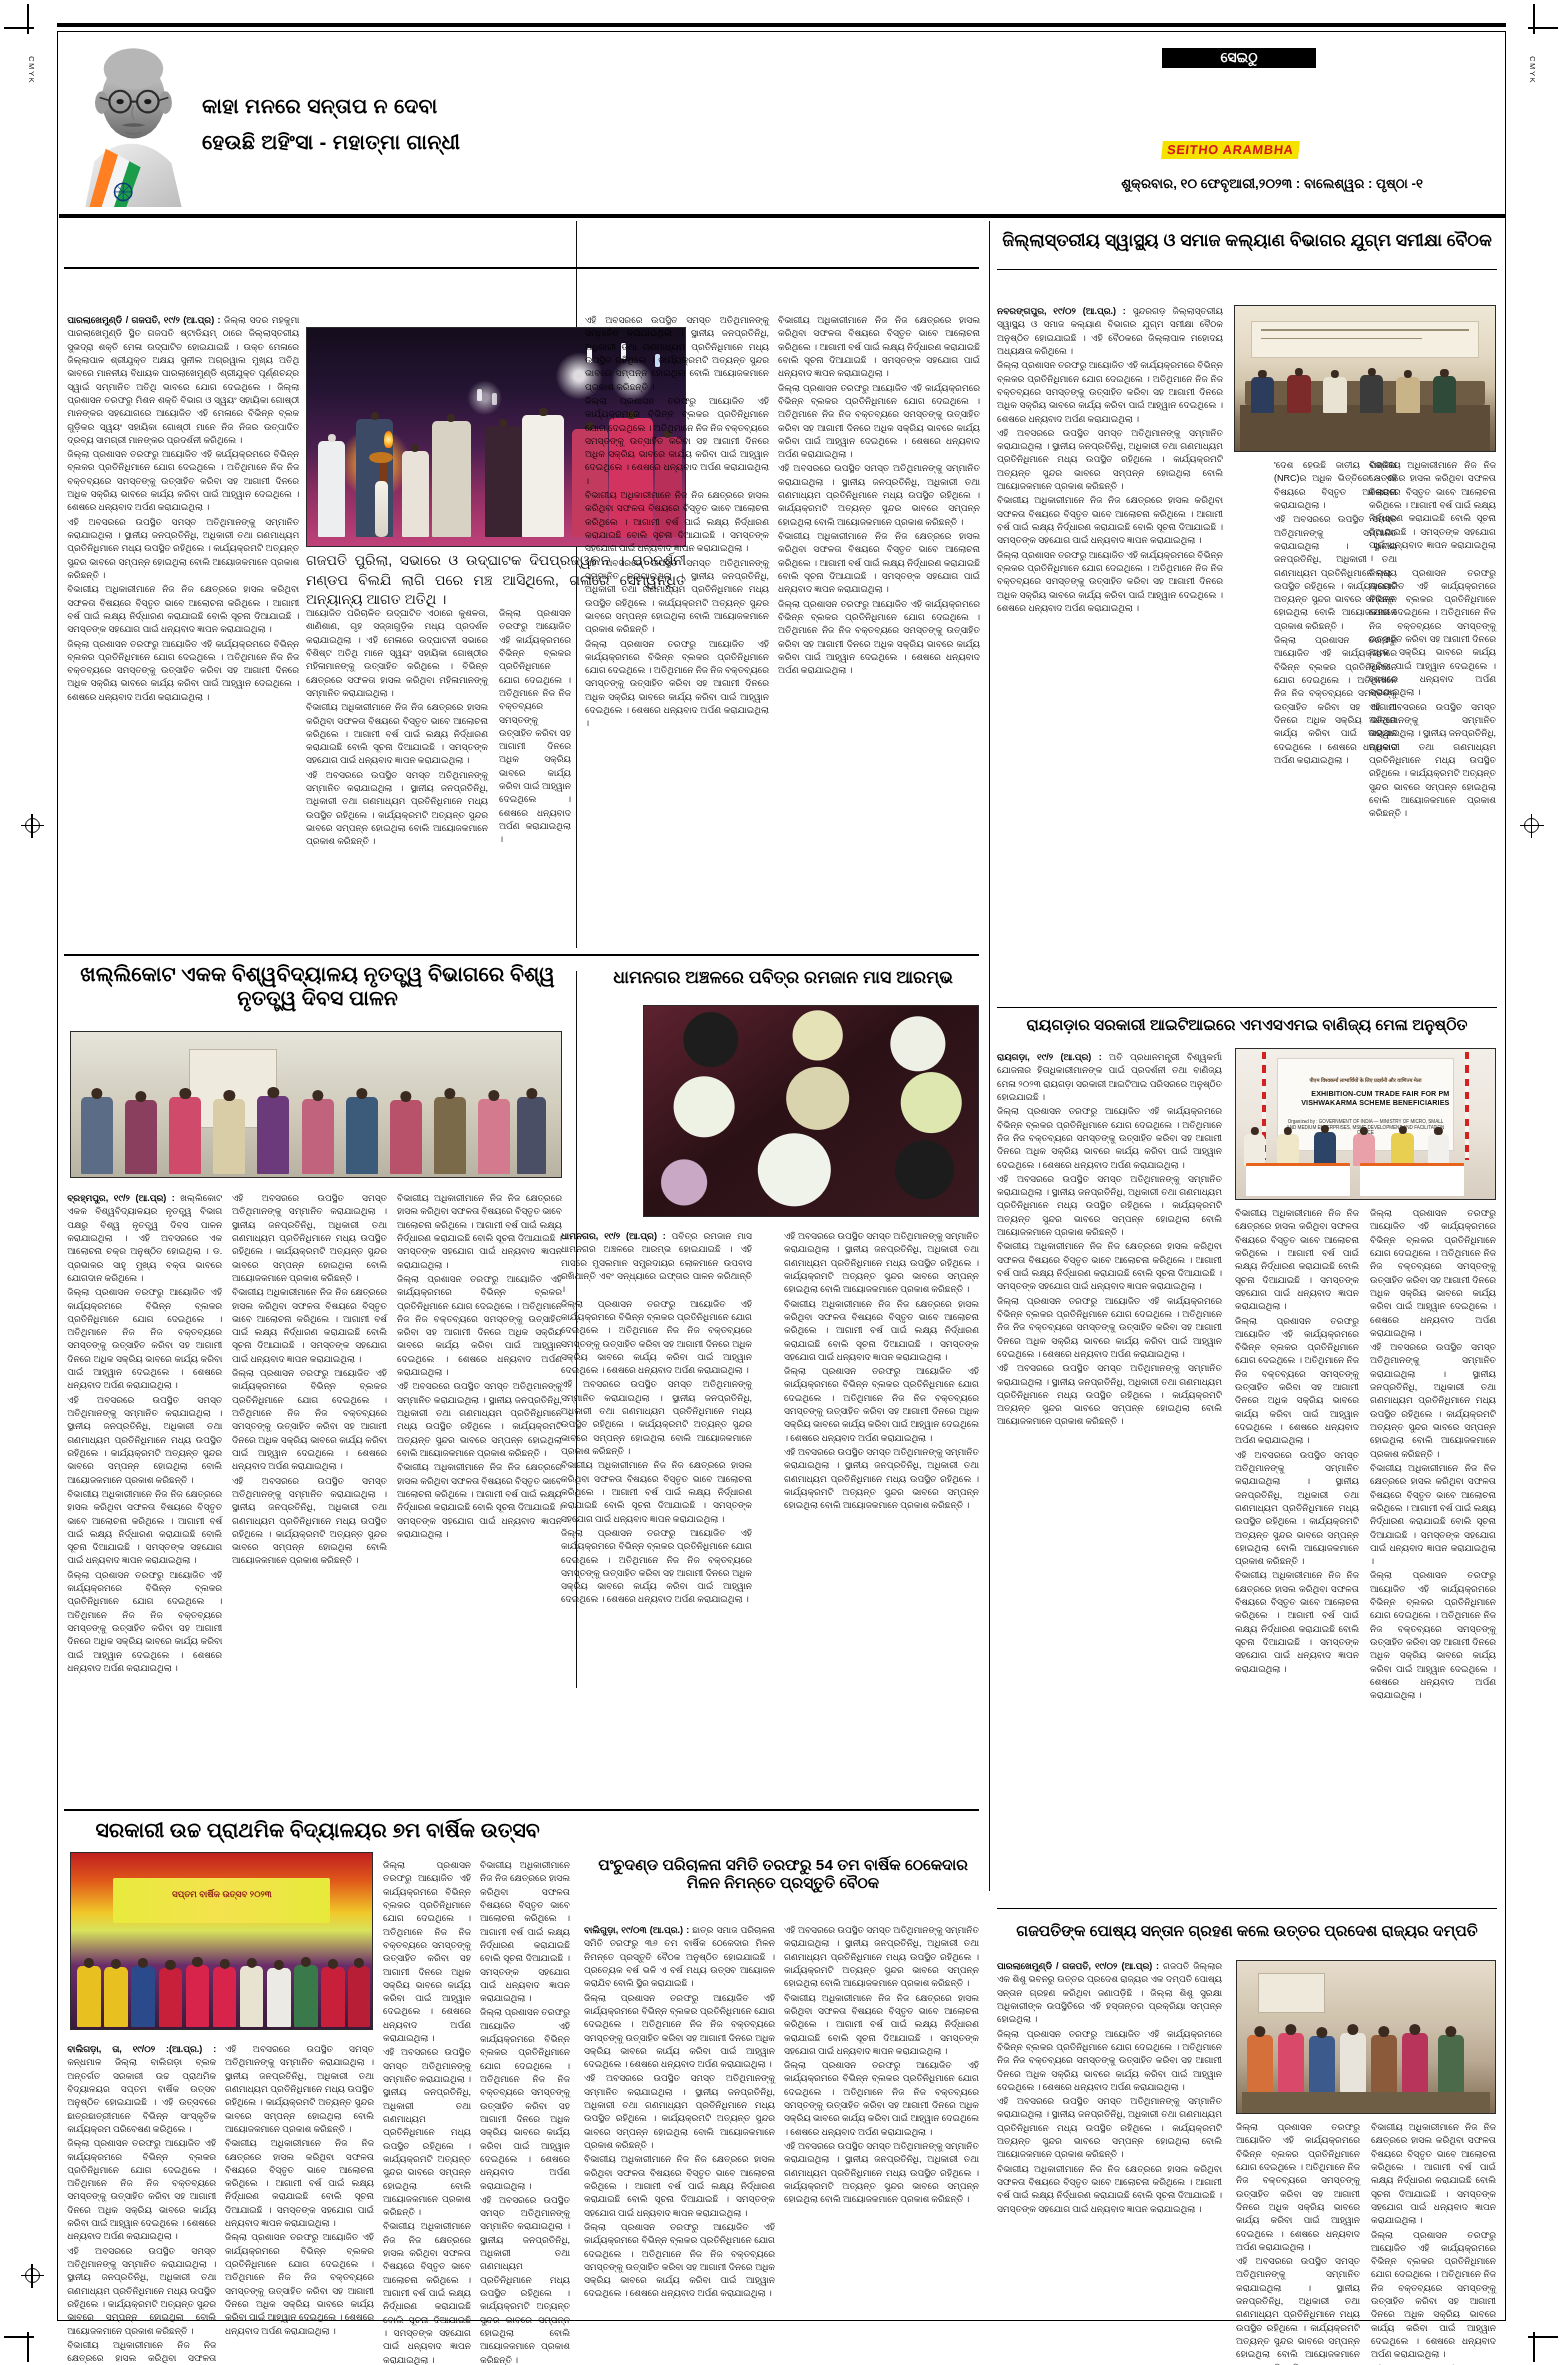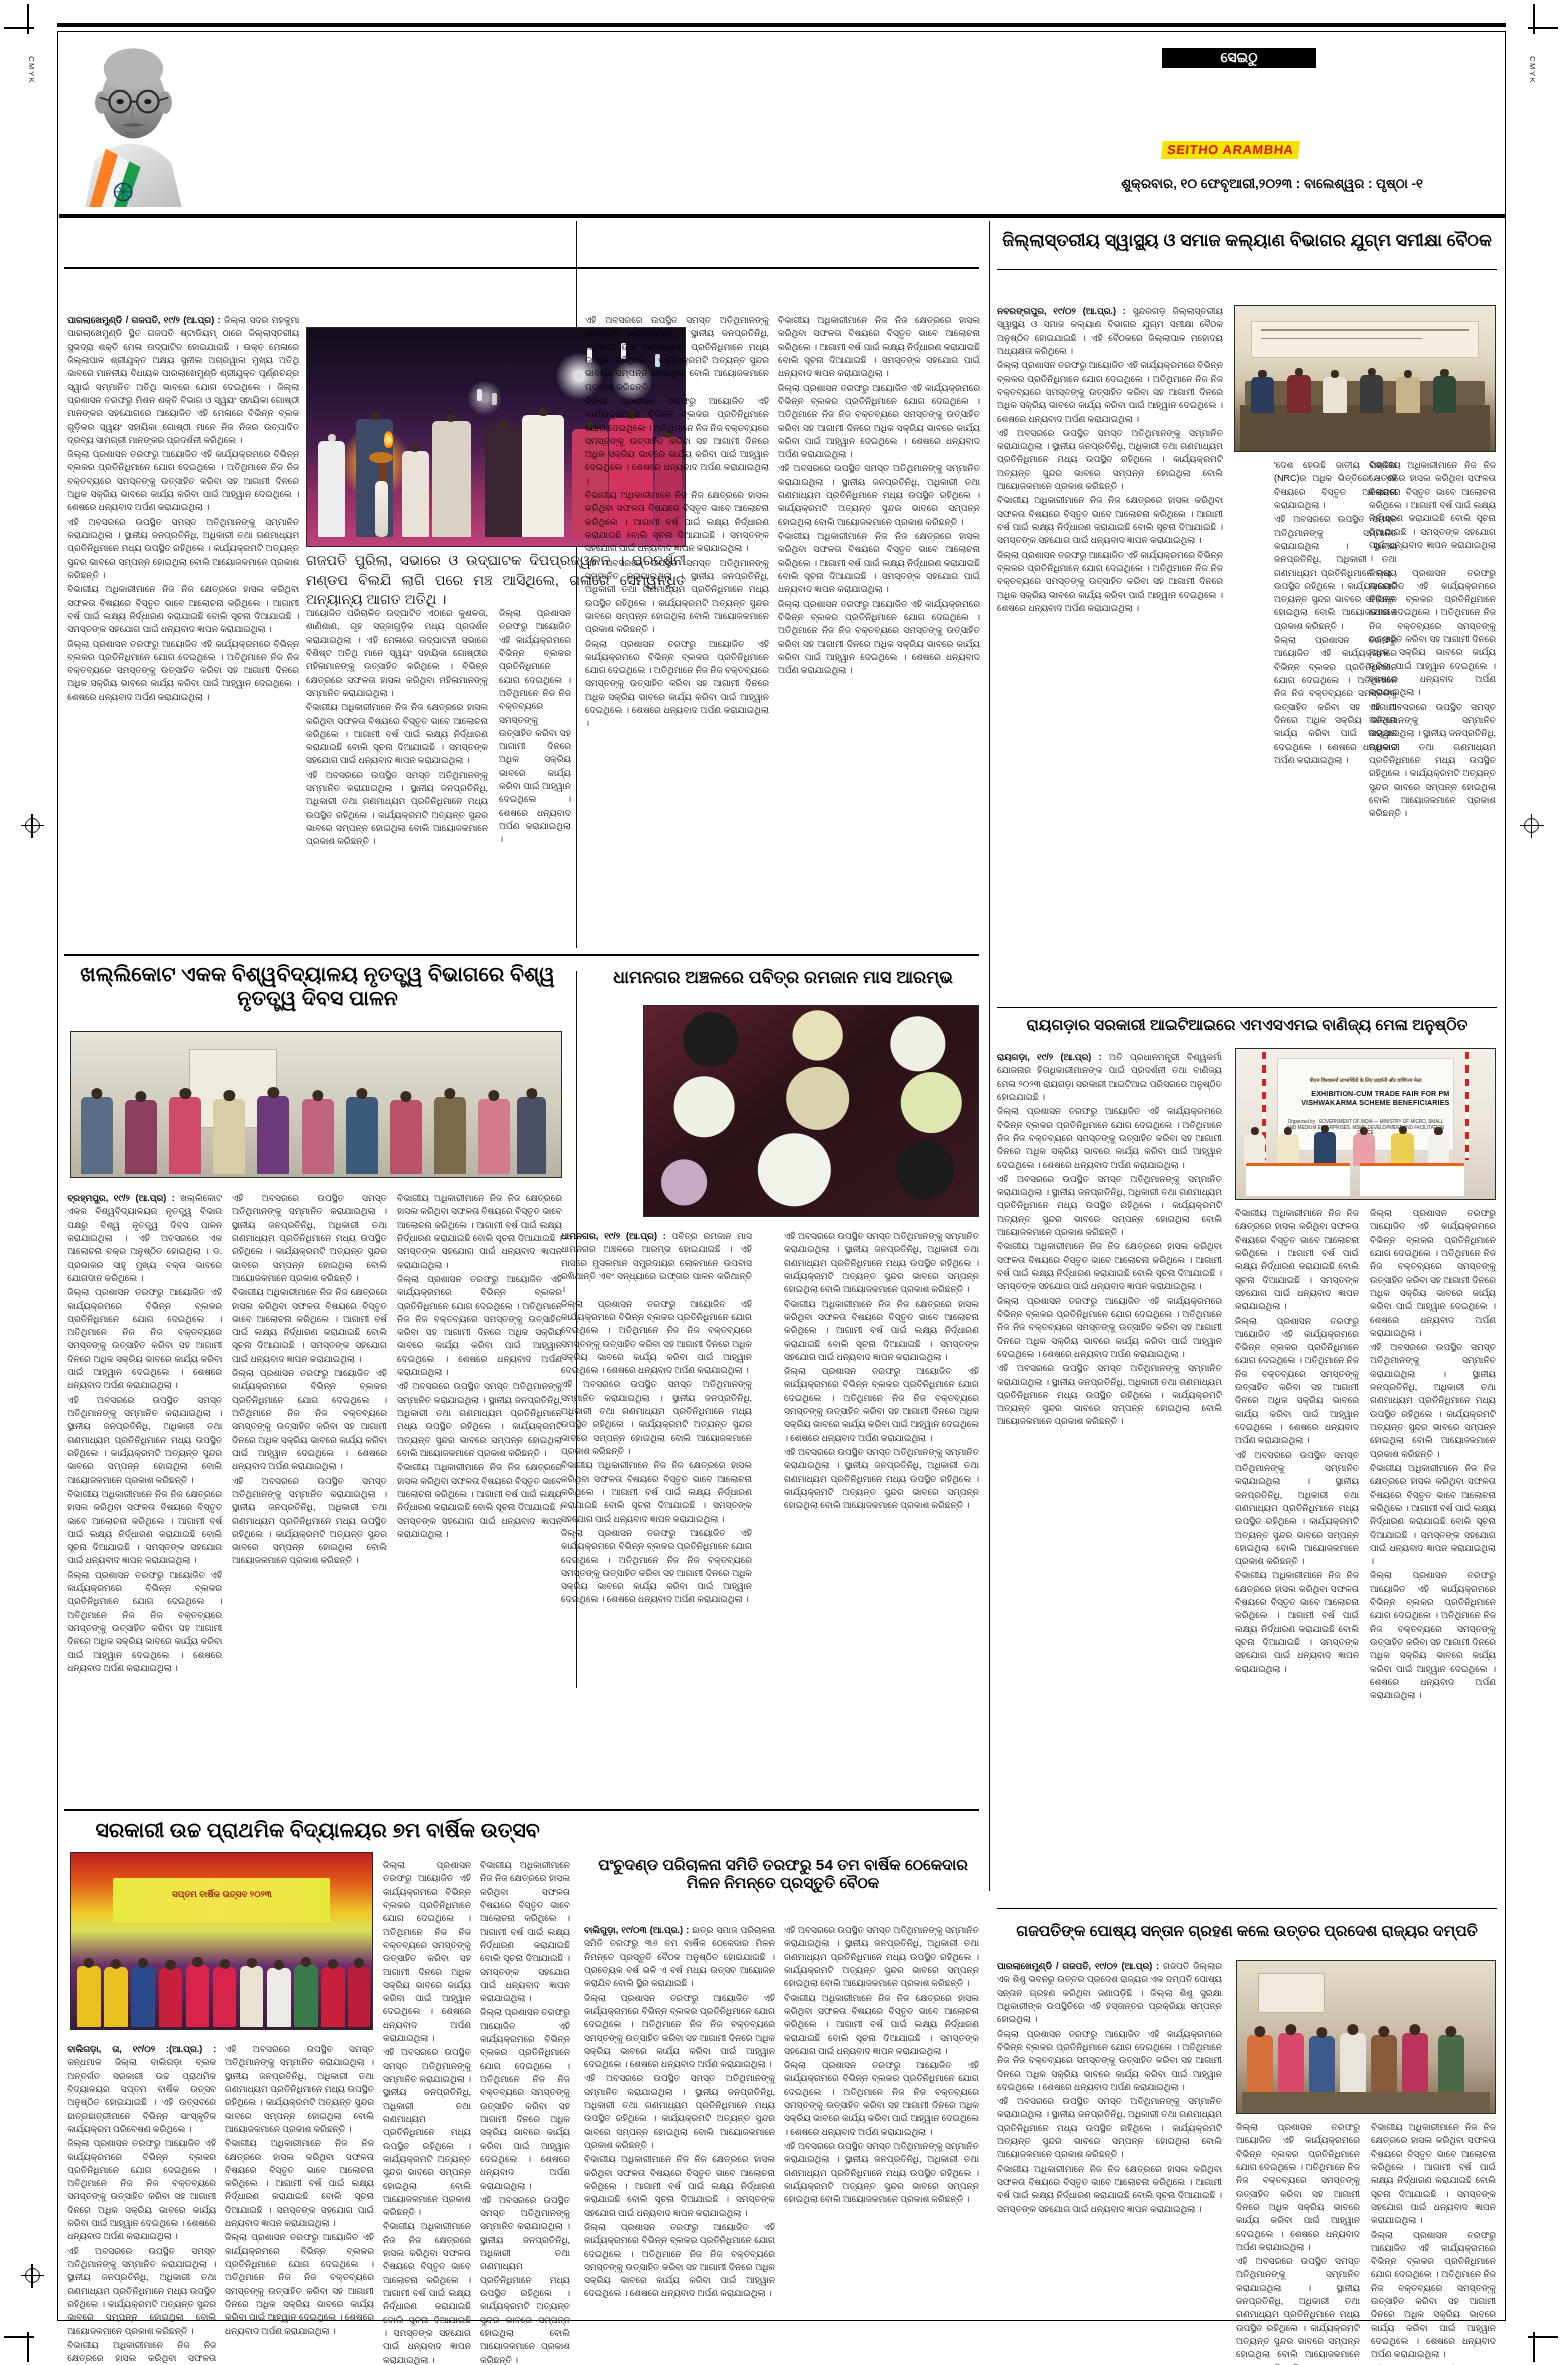--- a/index.html
+++ b/index.html
@@ -221,20 +221,24 @@
 
         <ellipse cx="86" cy="124" rx="7" ry="5" fill="#1b1b1b"></ellipse>
         <ellipse cx="140" cy="124" rx="7" ry="5" fill="#1b1b1b"></ellipse>
 
         <path d="M112 132 Q105 152 114 160" stroke="#7d7d7d" stroke-width="3" fill="none"></path>
         <path d="M88 170 Q112 162 136 170 Q112 176 88 170 Z" fill="#5a5a5a"></path>
         <path d="M96 184 Q112 190 128 184" stroke="#6b6b6b" stroke-width="3" fill="none"></path>
       </svg>
     </div>
 
+    <div class="quote-block">
+      <div class="quote-line">କାହା ମନରେ ସନ୍ତାପ ନ ଦେବା</div>
+      <div class="quote-line">ହେଉଛି ଅହିଂସା - ମହାତ୍ମା ଗାନ୍ଧୀ</div>
+    </div>
 
     <div class="logo-wrap">
       <div class="logo-bar">ସେଇଠୁ</div>
       <div class="logo-en">SEITHO ARAMBHA</div>
       <div class="logo-date">ଶୁକ୍ରବାର, ୧୦ ଫେବୃଆରୀ,୨୦୨୩ : ବାଲେଶ୍ୱର : ପୃଷ୍ଠା -୧</div>
     </div>
   </div>
 
   <div class="rule-head"></div>
 

